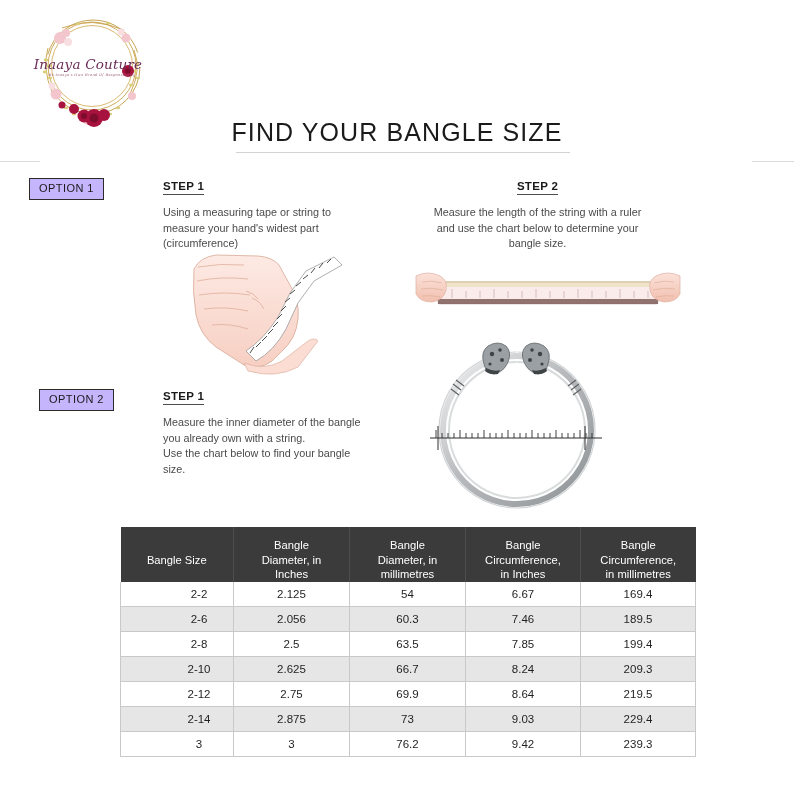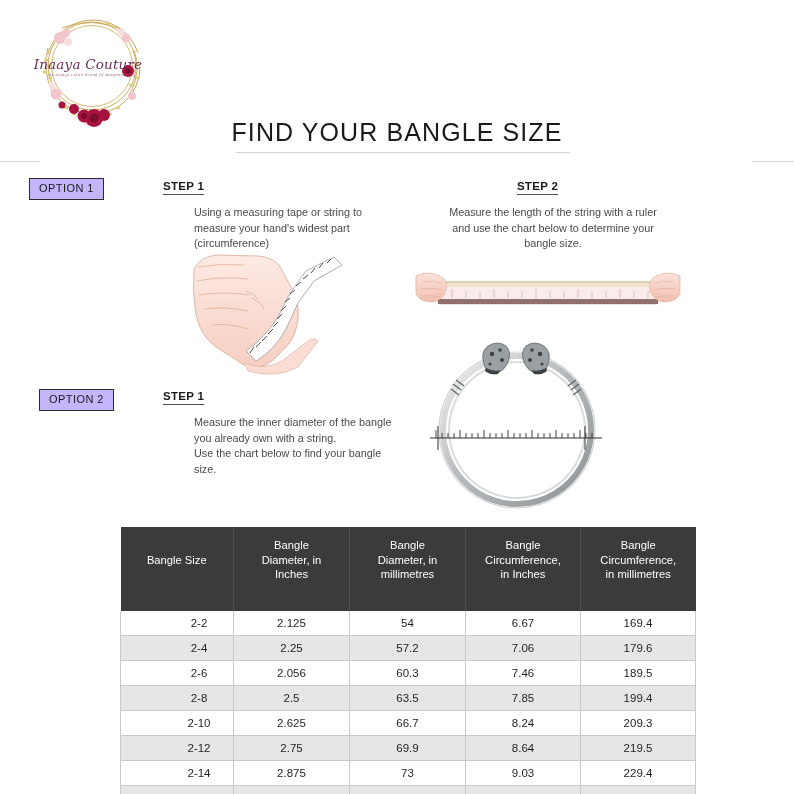--- a/index.html
+++ b/index.html
@@ -110,21 +110,20 @@
     display: inline-block;
     border-bottom: 1.6px solid #4d4d4d;
     padding-bottom: 2px;
     margin-bottom: 10px;
   }
   .step-body {
     font-size: 10.8px;
     line-height: 15.5px;
     color: #4a4a4a;
     white-space: pre-line;
-    margin-left: 31px;
   }
   #step1-block { left: 163px; top: 176px; width: 215px; }
   #step2-block { left: 410px; top: 176px; width: 255px; text-align: center; }
   #option2-step-block { left: 163px; top: 386px; width: 250px; }
 
   
   .fig-hand {
     position: absolute;
     left: 186px;
     top: 243px;
@@ -161,21 +160,21 @@
     border-collapse: collapse;
     table-layout: fixed;
     font-size: 11.2px;
   }
   table.size-table thead th {
     background: #3b3b3b;
     color: #ffffff;
     font-weight: 400;
     font-size: 11.2px;
     line-height: 14.5px;
-    padding: 11px 4px 29px 4px;
+    padding: 11px 4px 0 4px;
     text-align: center;
     vertical-align: middle;
     border-right: 1px solid #4e4e4e;
     white-space: pre-line;
   }
   table.size-table thead th:last-child { border-right: none; }
   table.size-table tbody td {
     text-align: center;
     padding: 6px 4px 6px 4px;
     color: #1f1f1f;
@@ -480,27 +479,20 @@
     </thead>
     <tbody>
       <tr>
         <td>2-2</td>
         <td>2.125</td>
         <td>54</td>
         <td>6.67</td>
         <td>169.4</td>
       </tr>
       <tr>
-        <td>2-4</td>
-        <td>2.25</td>
-        <td>57.2</td>
-        <td>7.06</td>
-        <td>179.6</td>
-      </tr>
-      <tr>
         <td>2-6</td>
         <td>2.056</td>
         <td>60.3</td>
         <td>7.46</td>
         <td>189.5</td>
       </tr>
       <tr>
         <td>2-8</td>
         <td>2.5</td>
         <td>63.5</td>

